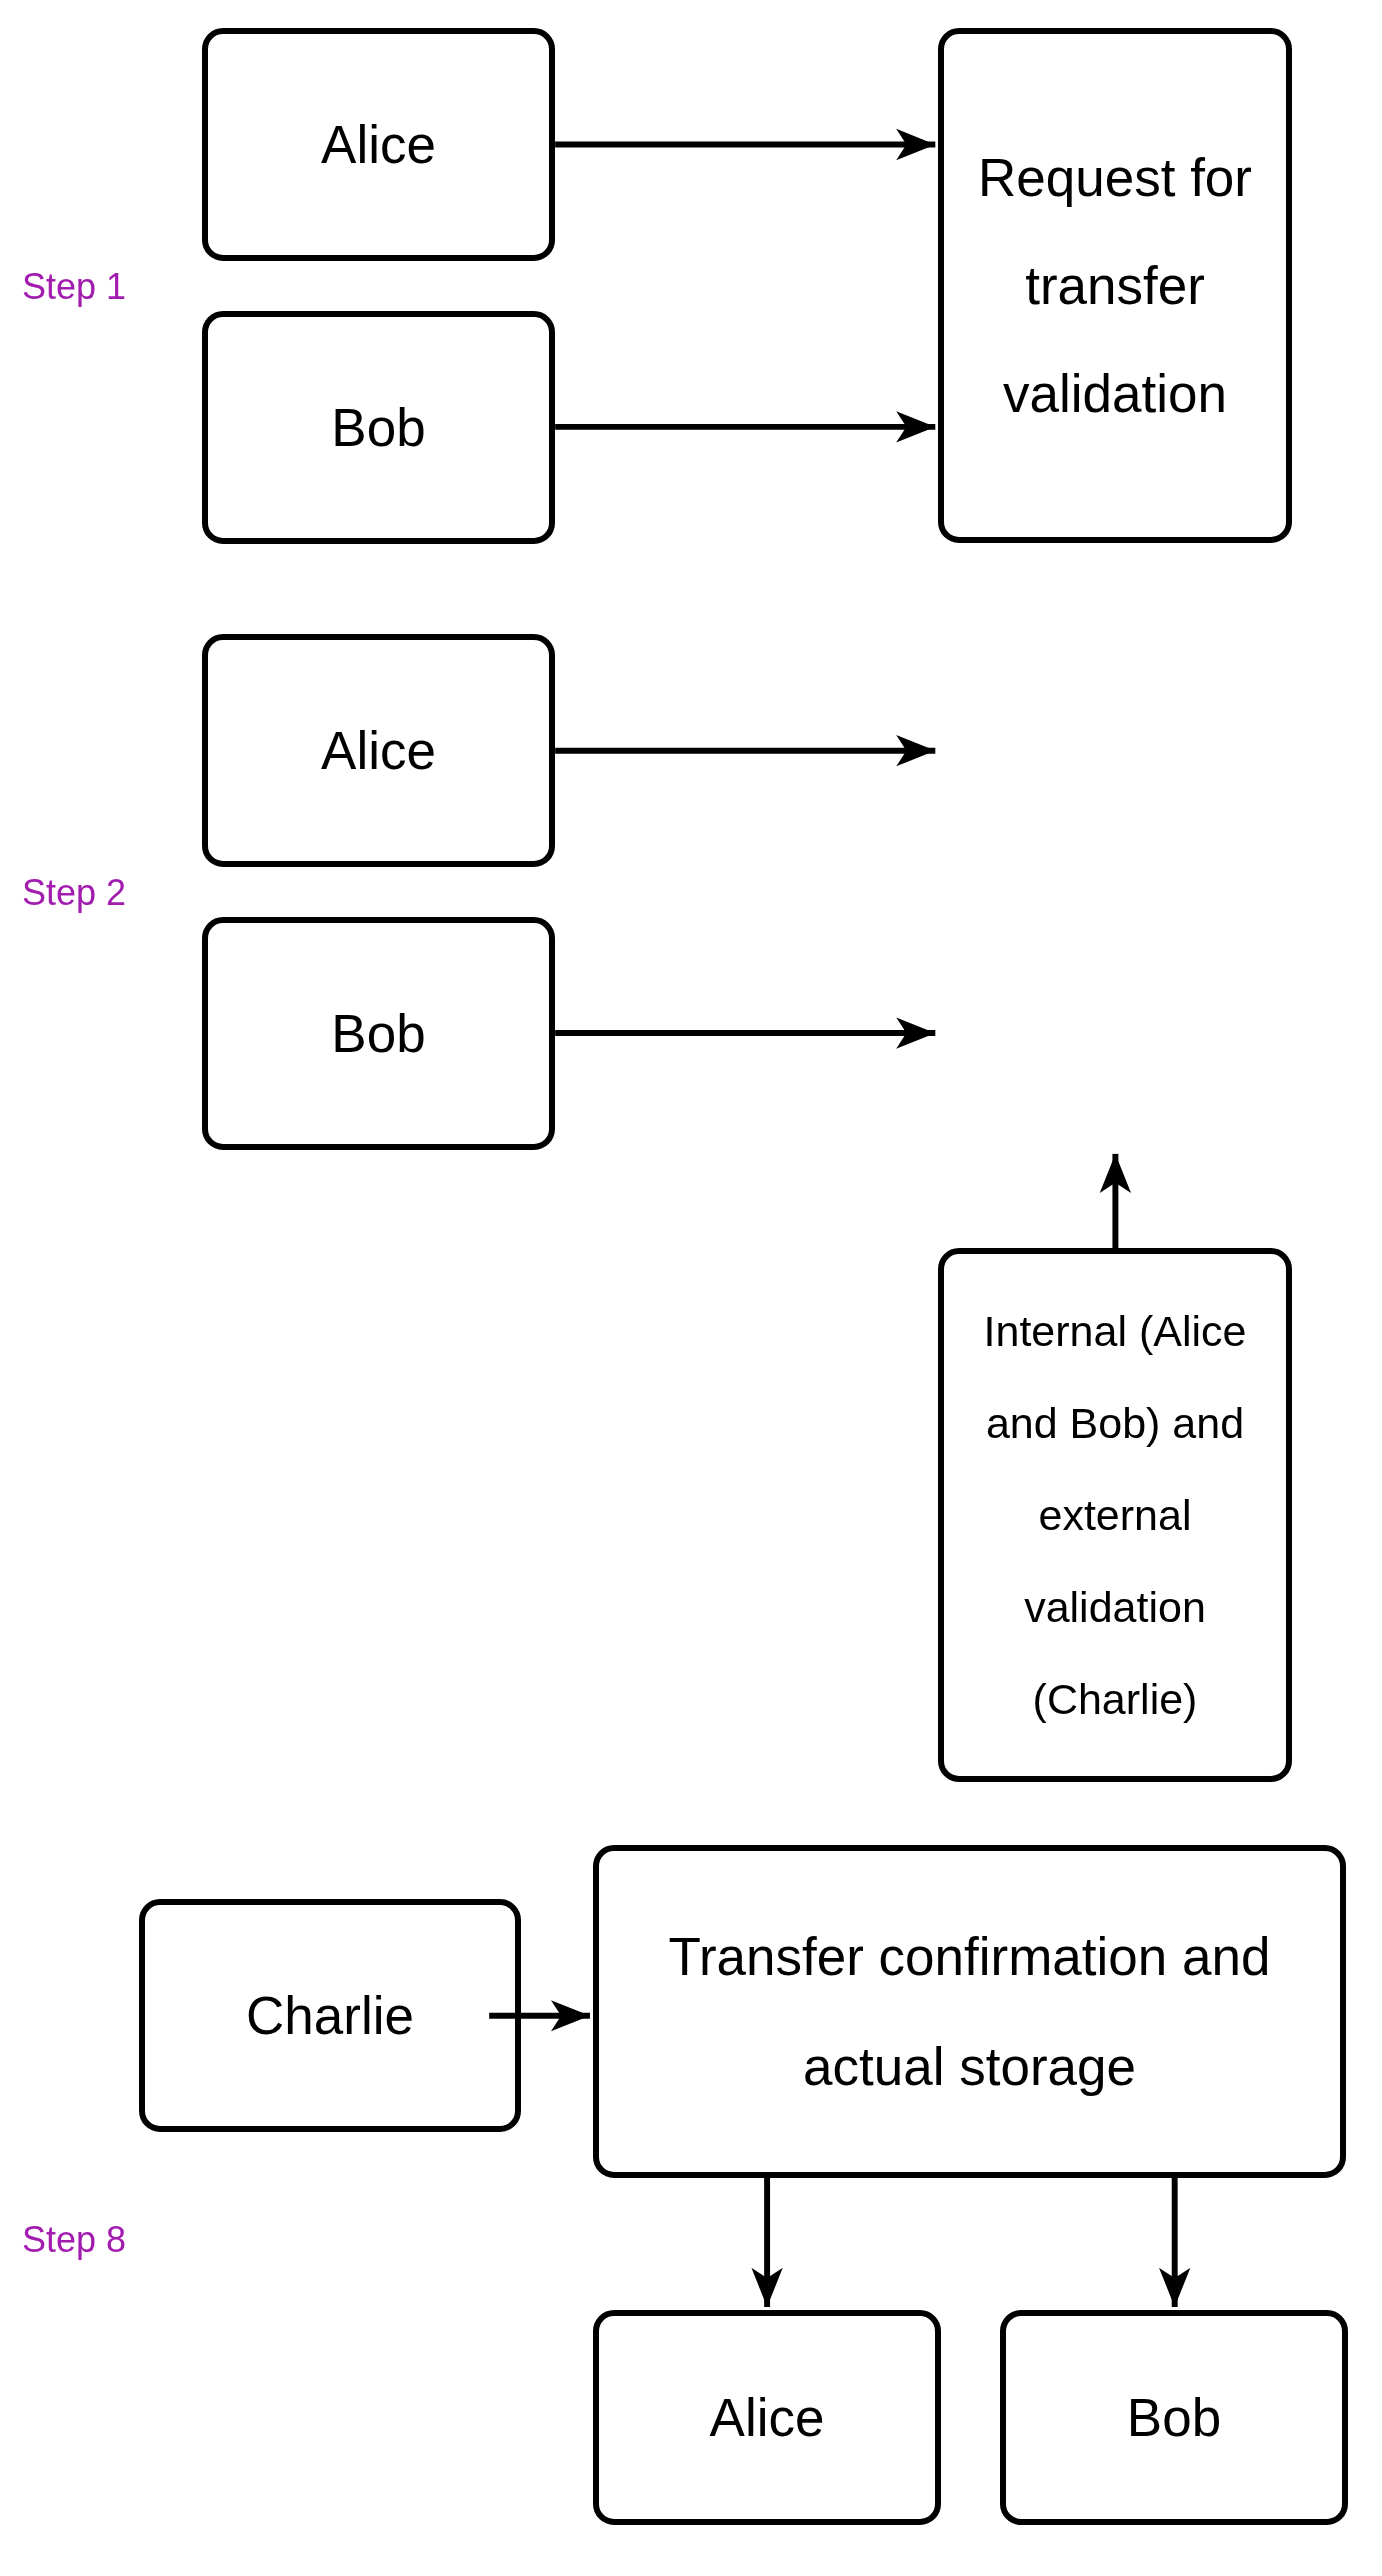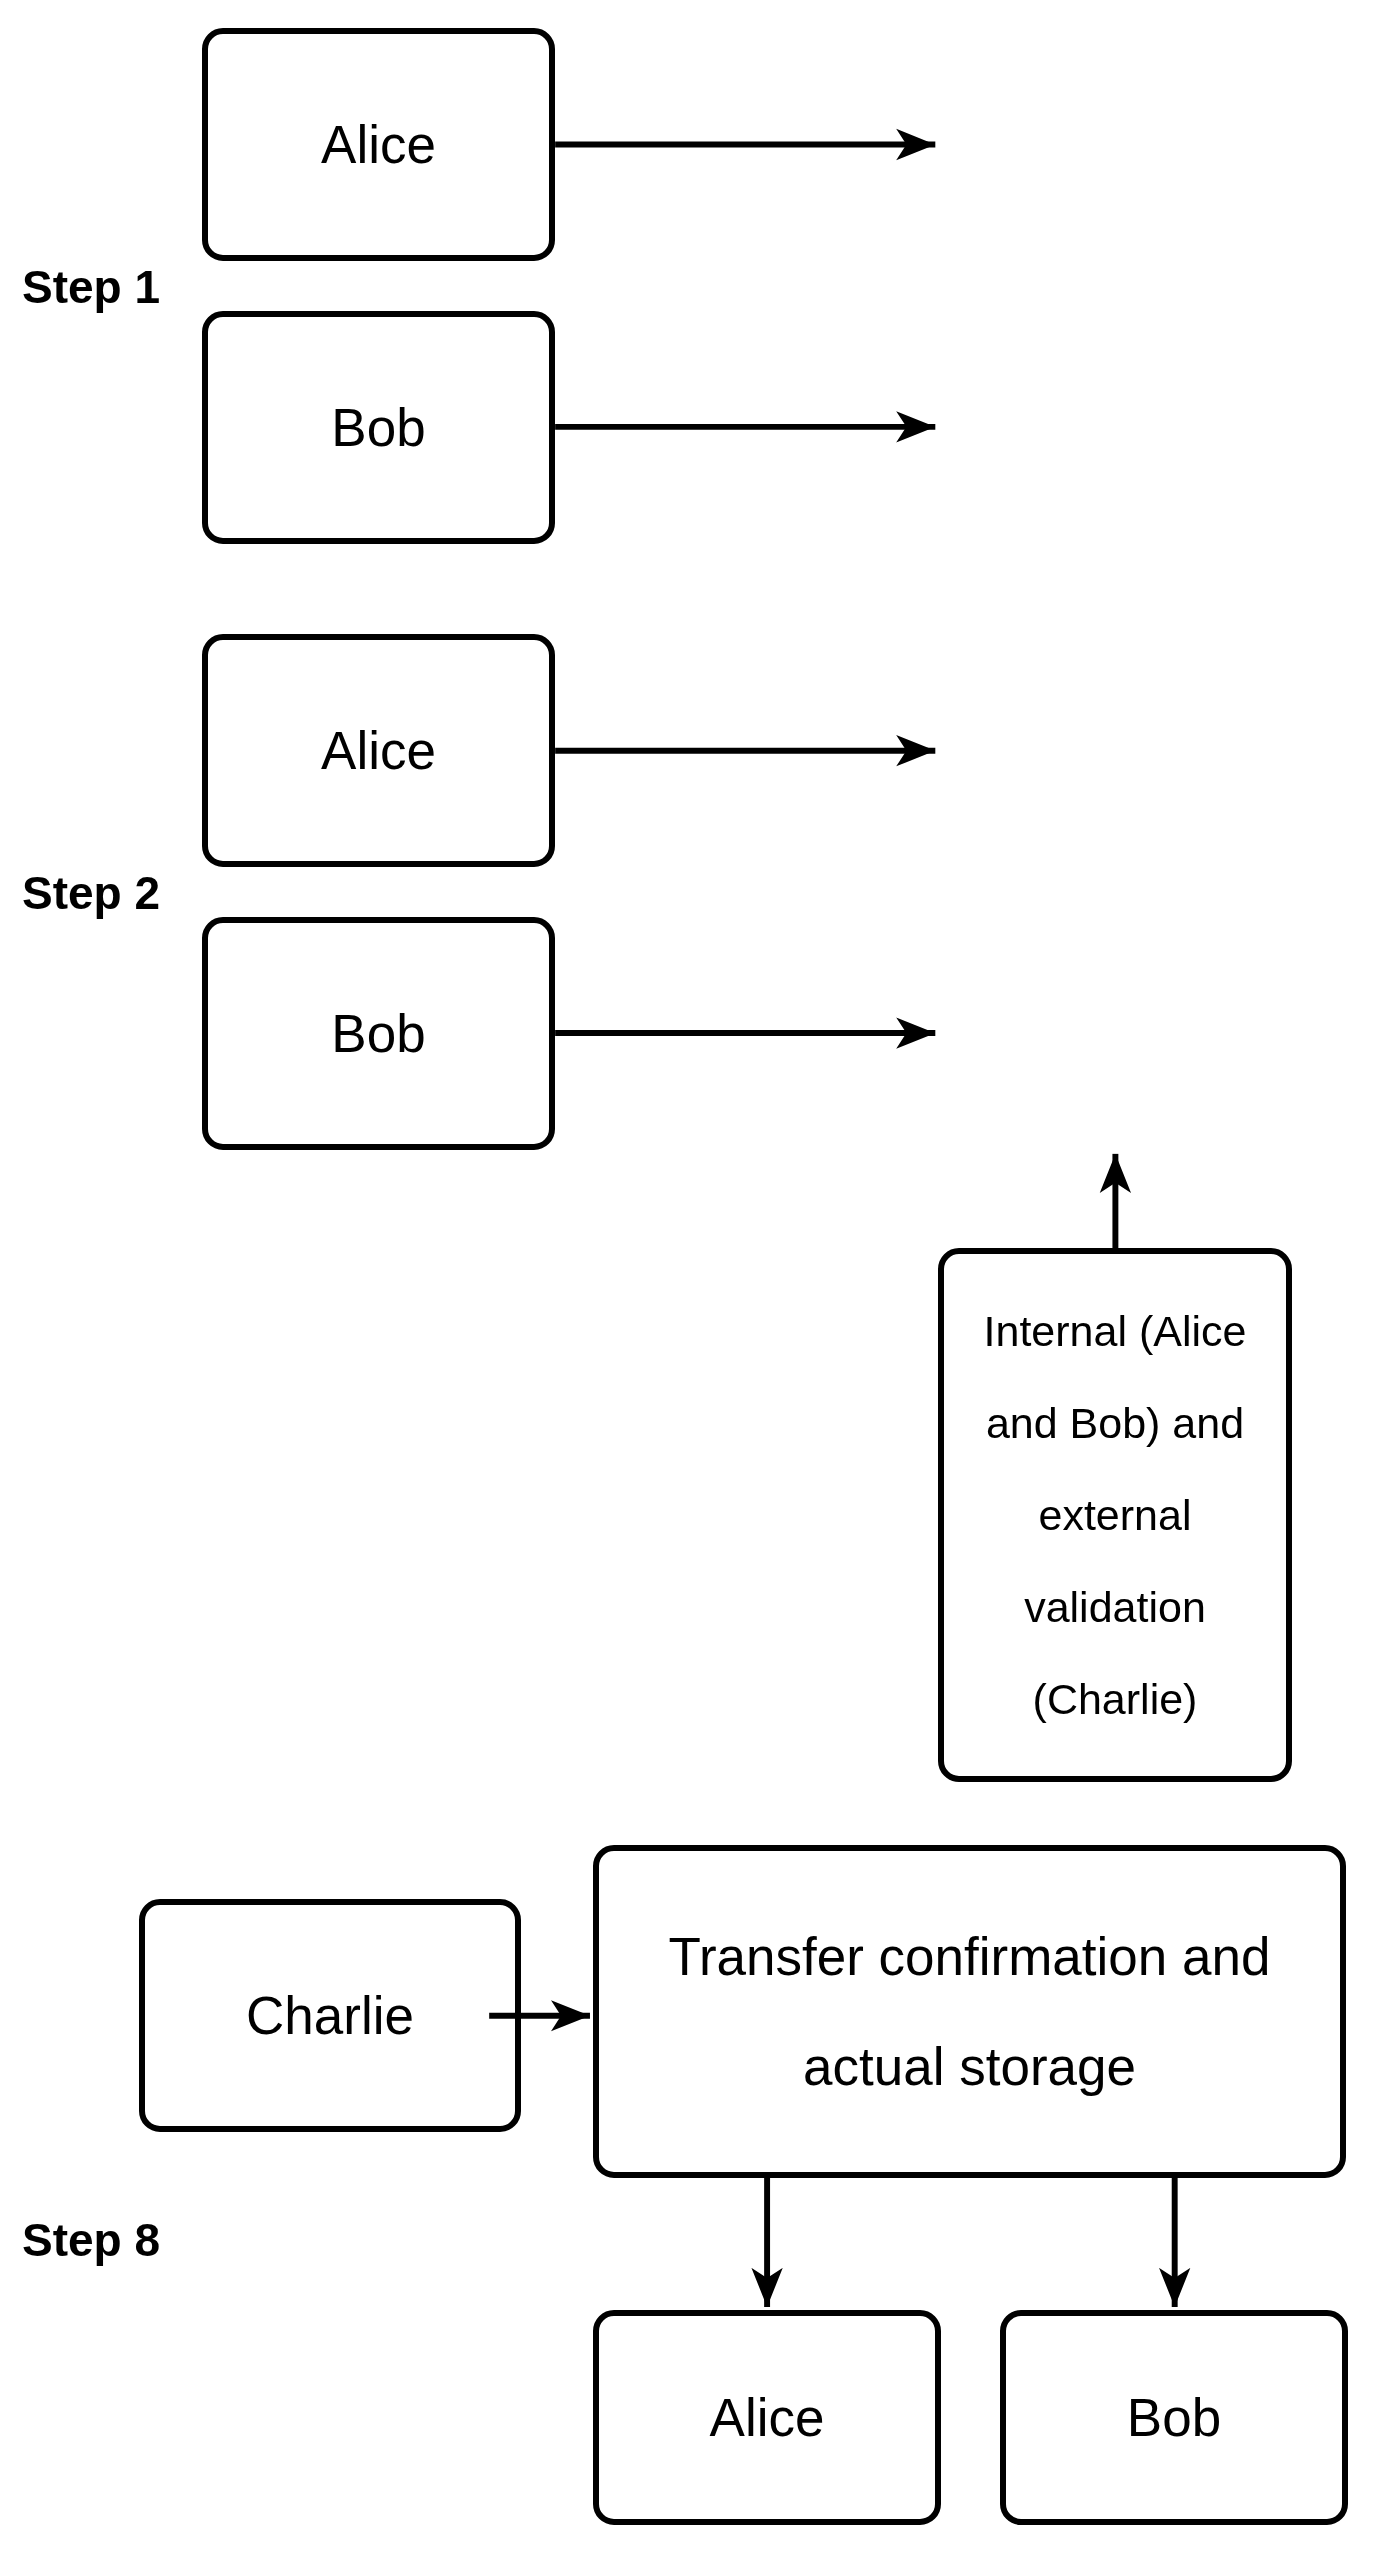--- a/index.html
+++ b/index.html
@@ -37,24 +37,24 @@
     padding: 0 7.4px;
     line-height: 110px;
   }
   .node--small {
     font-size: 43px;
     line-height: 92px;
     padding: 0 21px;
   }
   .step-label {
     position: absolute;
-    font-size: 46px;
-    font-weight: bold;
+    font-size: 36px;
+    font-weight: normal;
     line-height: 52px;
-    color: #000000;
+    color: #a21caf;
     white-space: nowrap;
   }
   .arrows {
     position: absolute;
     left: 0;
     top: 0;
     width: 1383px;
     height: 2576px;
     pointer-events: none;
   }
@@ -84,20 +84,21 @@
   #label-step3 { left: 22px; top: 2214px; }
 </style>
 </head>
 <body>
 
 <div class="canvas">
 
   <div class="step-label" id="label-step1">Step 1</div>
   <div class="node" id="s1-alice">Alice</div>
   <div class="node" id="s1-bob">Bob</div>
+  <div class="node node--pad" id="s1-request">Request for transfer validation</div>
 
   <div class="step-label" id="label-step2">Step 2</div>
   <div class="node" id="s2-alice">Alice</div>
   <div class="node" id="s2-bob">Bob</div>
 
   <div class="node node--small" id="validation">Internal (Alice and Bob) and external validation (Charlie)</div>
 
   <div class="step-label" id="label-step3">Step 8</div>
   <div class="node" id="s3-charlie">Charlie</div>
   <div class="node node--wide" id="s3-confirm">Transfer confirmation and actual storage</div>

